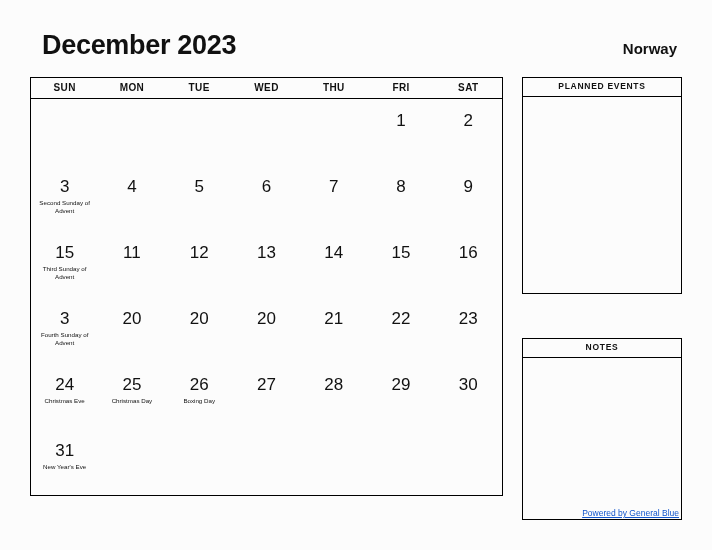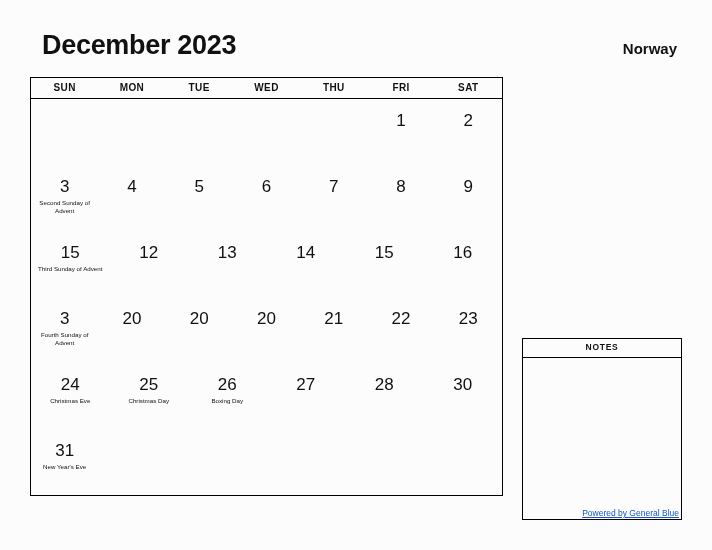--- a/index.html
+++ b/index.html
@@ -235,20 +235,24 @@
           <div class="day-event"></div>
         </div>
       </div>
 
       <div class="week-row">
         <div class="day-cell">
           <div class="day-num">15</div>
           <div class="day-event">Third Sunday of Advent</div>
         </div>
         <div class="day-cell">
+          <div class="day-num">11</div>
+          <div class="day-event"></div>
+        </div>
+        <div class="day-cell">
           <div class="day-num">12</div>
           <div class="day-event"></div>
         </div>
         <div class="day-cell">
           <div class="day-num">13</div>
           <div class="day-event"></div>
         </div>
         <div class="day-cell">
           <div class="day-num">14</div>
           <div class="day-event"></div>
@@ -309,20 +313,24 @@
         </div>
         <div class="day-cell">
           <div class="day-num">27</div>
           <div class="day-event"></div>
         </div>
         <div class="day-cell">
           <div class="day-num">28</div>
           <div class="day-event"></div>
         </div>
         <div class="day-cell">
+          <div class="day-num">29</div>
+          <div class="day-event"></div>
+        </div>
+        <div class="day-cell">
           <div class="day-num">30</div>
           <div class="day-event"></div>
         </div>
       </div>
 
       <div class="week-row">
         <div class="day-cell">
           <div class="day-num">31</div>
           <div class="day-event">New Year's Eve</div>
         </div>
@@ -348,20 +356,24 @@
         </div>
         <div class="day-cell">
           <div class="day-num"></div>
           <div class="day-event"></div>
         </div>
       </div>
 
     </div>
   </div>
 
+  <div class="panel panel-planned">
+    <div class="panel-head">PLANNED EVENTS</div>
+    <div class="panel-body"></div>
+  </div>
 
   <div class="panel panel-notes">
     <div class="panel-head">NOTES</div>
     <div class="panel-body"></div>
   </div>
 
   <a class="footer-link" href="#">Powered by General Blue</a>
 
 </div>
 

